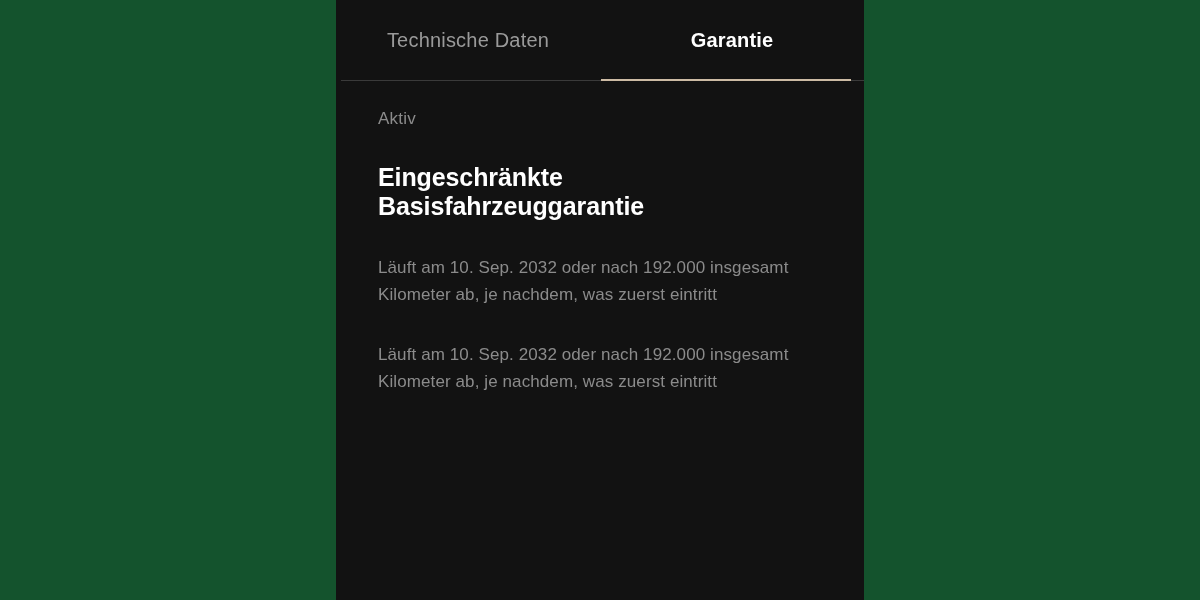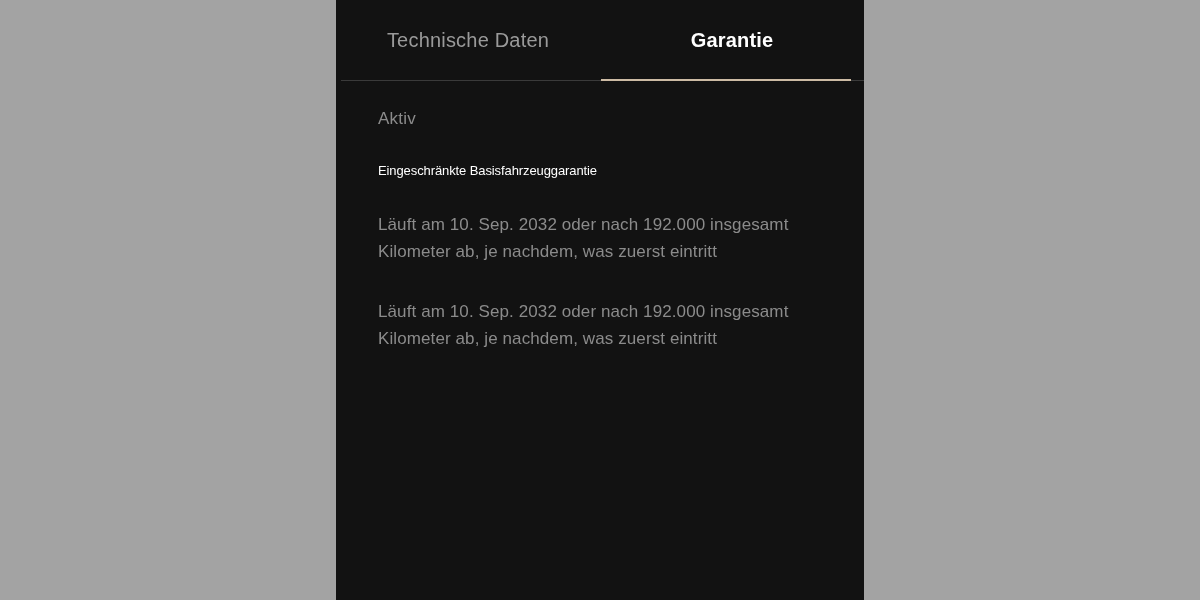--- a/index.html
+++ b/index.html
@@ -9,21 +9,21 @@
     height: 600px;
     background: #ffffff;
     font-family: "Liberation Sans", sans-serif;
     overflow: hidden;
   }
 
   #app {
     position: relative;
     width: 1200px;
     height: 600px;
-    background: #a3a3a3;
+    background: #14532d;
   }
 
   .panel {
     position: absolute;
     left: 336px;
     top: 0;
     width: 528px;
     height: 600px;
     background: #121212;
     display: flex;
@@ -94,22 +94,22 @@
     margin: 0 0 34px 0;
     letter-spacing: 0.2px;
   }
 
   .warranty-item {
     margin-bottom: 33px;
   }
 
   .warranty-title {
     color: #ffffff;
-    font-size: 13px;
-    font-weight: 400;
+    font-size: 25px;
+    font-weight: 700;
     margin: 0 0 7px 0;
     letter-spacing: -0.1px;
   }
 
   .warranty-desc {
     color: #8b8b8b;
     font-size: 17px;
     line-height: 27px;
     margin: 0;
     max-width: 420px;

